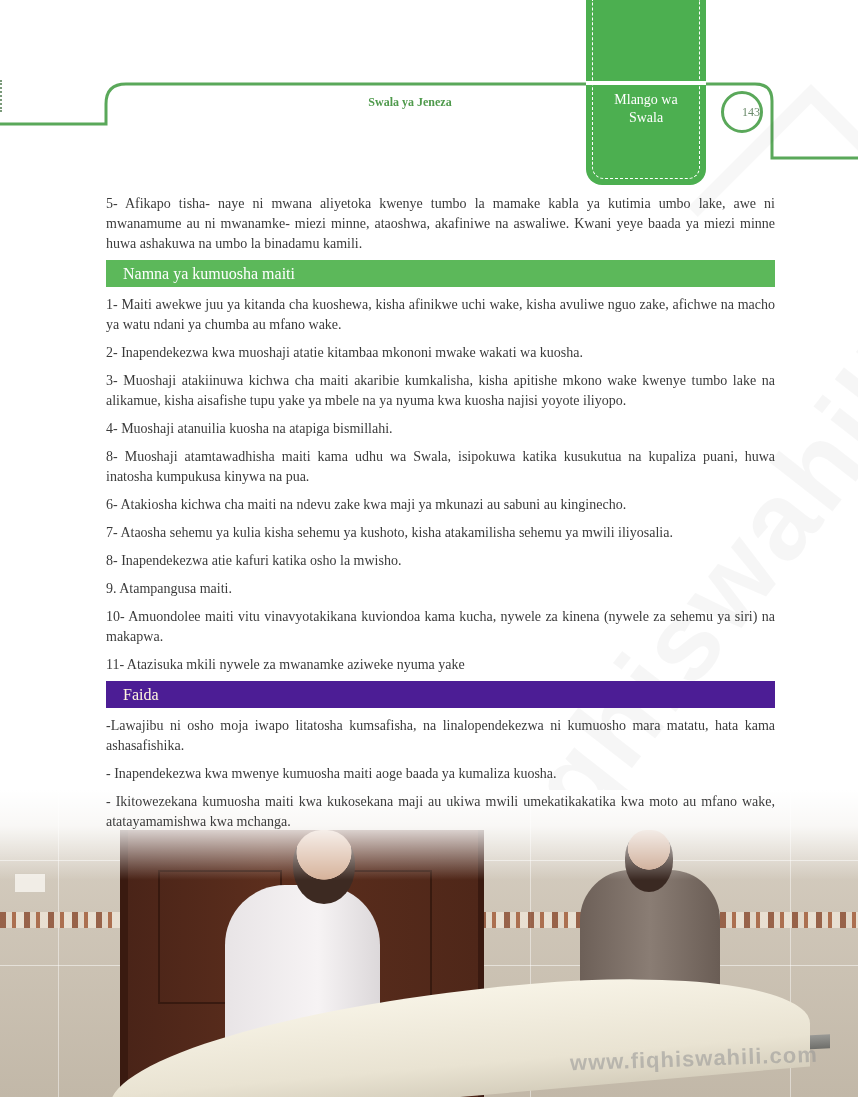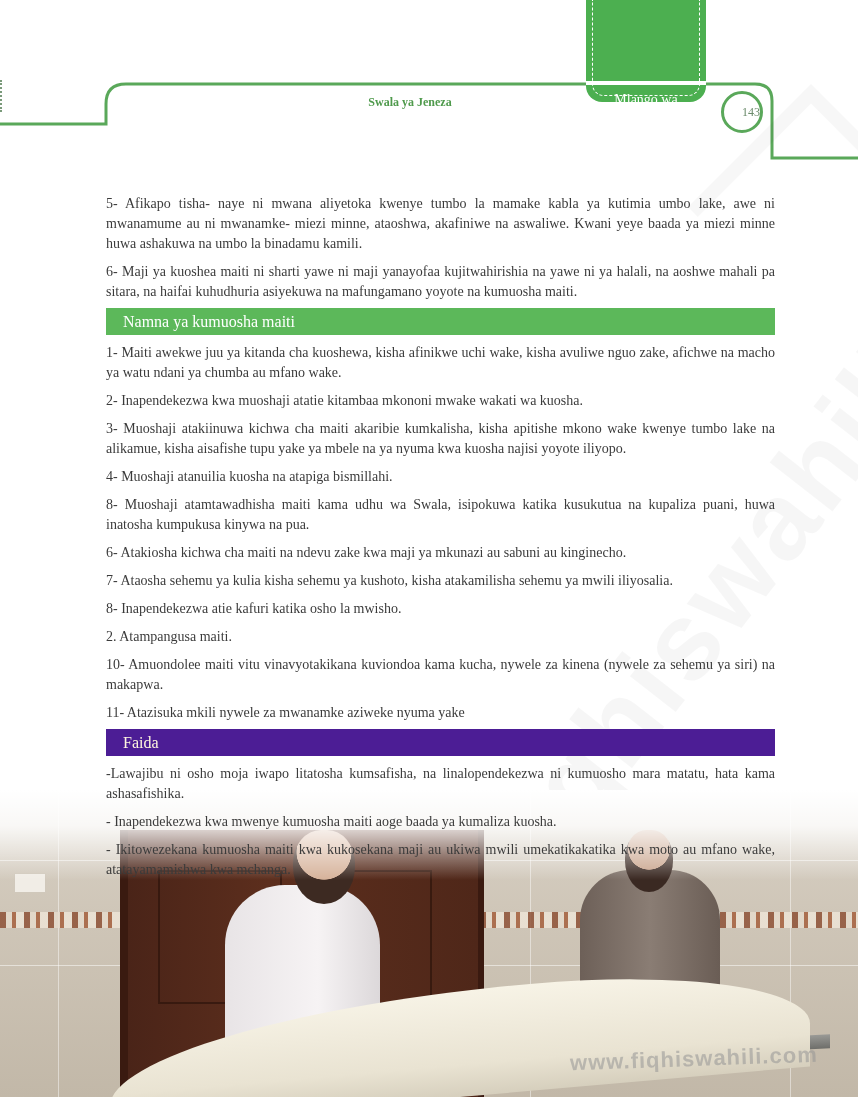--- a/index.html
+++ b/index.html
@@ -9,21 +9,21 @@
       font-family:"DejaVu Serif", serif;
       color:#3a3a3a;
     }
     
     .frame-svg { position:absolute; left:0; top:0; width:858px; height:180px; }
     .header-title {
       position:absolute; left:330px; top:95px; width:160px; text-align:center;
       font-family:"Liberation Serif", serif; font-weight:bold; font-size:12px; color:#4f9a4c;
     }
     .chapter-tab {
-      position:absolute; left:586px; top:0; width:120px; height:102px;
+      position:absolute; left:586px; top:0; width:120px; height:185px;
       background:#4caf50; border-bottom-left-radius:16px; border-bottom-right-radius:16px;
     }
     .chapter-tab .dash {
       position:absolute; left:6px; top:0; right:6px; bottom:6px;
       border:1px dashed #ffffff; border-top:none; border-radius:0 0 12px 12px;
     }
     .chapter-tab .gap {
       position:absolute; left:0; right:0; top:81px; height:4px; background:#ffffff;
     }
     .chapter-label {
@@ -172,32 +172,31 @@
   <div class="person2-body"></div>
   <div class="person2-head"></div>
   <div class="table-edge"></div>
   <div class="shroud"></div>
   <div class="photo-watermark">www.fiqhiswahili.com</div>
   <div class="fade"></div>
 </div>
 
 <div class="content content-z">
   <p class="para">5- Afikapo tisha- naye ni mwana aliyetoka kwenye tumbo la mamake kabla ya kutimia umbo lake, awe ni mwanamume au ni mwanamke- miezi minne, ataoshwa, akafiniwe na aswaliwe. Kwani yeye baada ya miezi minne huwa ashakuwa na umbo la binadamu kamili.</p>
-  <p class="para"> 6- Maji ya kuoshea maiti ni sharti yawe ni maji yanayofaa kujitwahirishia na yawe ni ya halali, na aoshwe mahali pa sitara, na haifai kuhudhuria asiyekuwa na mafungamano yoyote na kumuosha maiti.</p>
 
   <div class="section-bar green">Namna ya kumuosha maiti</div>
   <p class="para">1- Maiti awekwe juu ya kitanda cha kuoshewa, kisha afinikwe uchi wake, kisha avuliwe nguo zake, afichwe na macho ya watu ndani ya chumba au mfano wake.</p>
   <p class="para">2- Inapendekezwa kwa muoshaji atatie kitambaa mkononi mwake wakati wa kuosha.</p>
   <p class="para">3- Muoshaji atakiinuwa kichwa cha maiti akaribie kumkalisha, kisha apitishe mkono wake kwenye tumbo lake na alikamue, kisha aisafishe tupu yake ya mbele na ya nyuma kwa kuosha najisi yoyote iliyopo.</p>
   <p class="para">4- Muoshaji atanuilia kuosha na atapiga bismillahi.</p>
   <p class="para">8- Muoshaji atamtawadhisha maiti kama udhu wa Swala, isipokuwa katika kusukutua na kupaliza puani, huwa inatosha kumpukusa kinywa na pua.</p>
   <p class="para">6- Atakiosha kichwa cha maiti na ndevu zake kwa maji ya mkunazi au sabuni au kinginecho.</p>
   <p class="para">7- Ataosha sehemu ya kulia kisha sehemu ya kushoto, kisha atakamilisha sehemu ya mwili iliyosalia.</p>
   <p class="para">8- Inapendekezwa atie kafuri katika osho la mwisho.</p>
-  <p class="para">2. Atampangusa maiti.</p>
+  <p class="para">9. Atampangusa maiti.</p>
   <p class="para">10- Amuondolee maiti vitu vinavyotakikana kuviondoa kama kucha, nywele za kinena (nywele za sehemu ya siri) na makapwa.</p>
   <p class="para">11- Atazisuka mkili nywele za mwanamke aziweke nyuma yake</p>
 
   <div class="section-bar orange">Faida</div>
   <p class="para">-Lawajibu ni osho moja iwapo litatosha kumsafisha, na linalopendekezwa ni kumuosho mara matatu, hata kama ashasafishika.</p>
   <p class="para">- Inapendekezwa kwa mwenye kumuosha maiti aoge baada ya kumaliza kuosha.</p>
   <p class="para">- Ikitowezekana kumuosha maiti kwa kukosekana maji au ukiwa mwili umekatikakatika kwa moto au mfano wake, atatayamamishwa kwa mchanga.</p>
 </div>
 
 </body></html>

